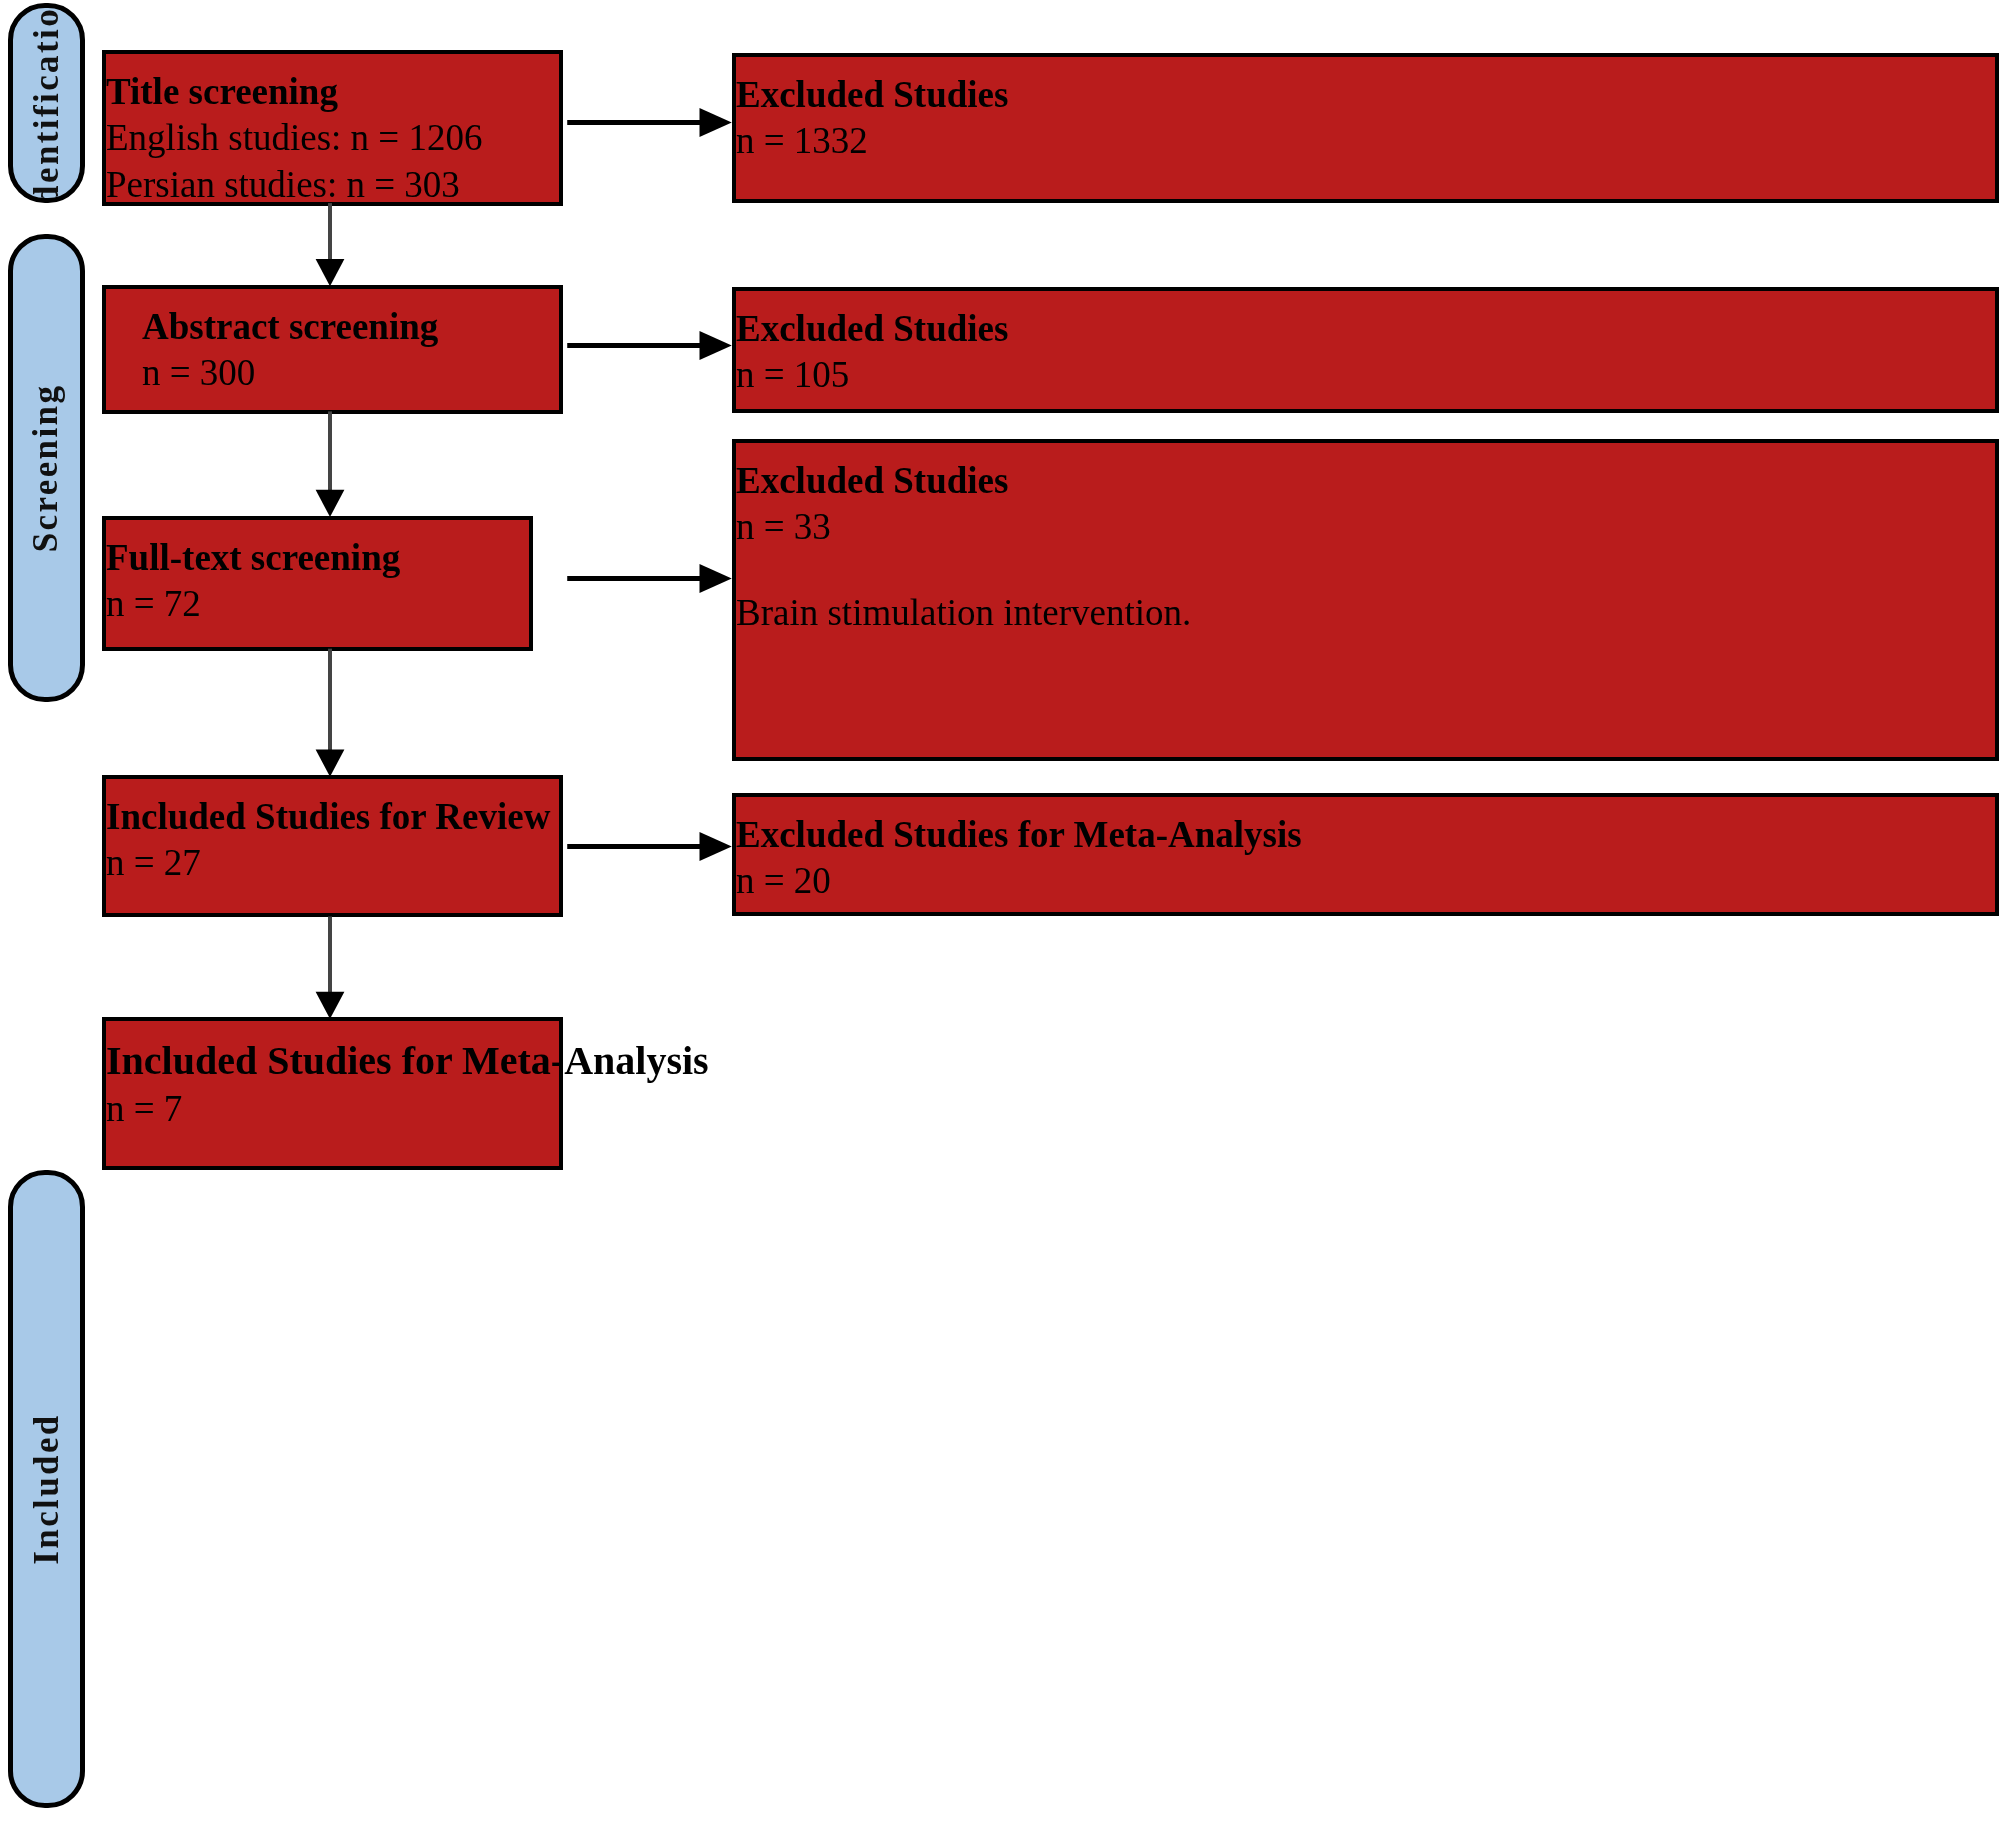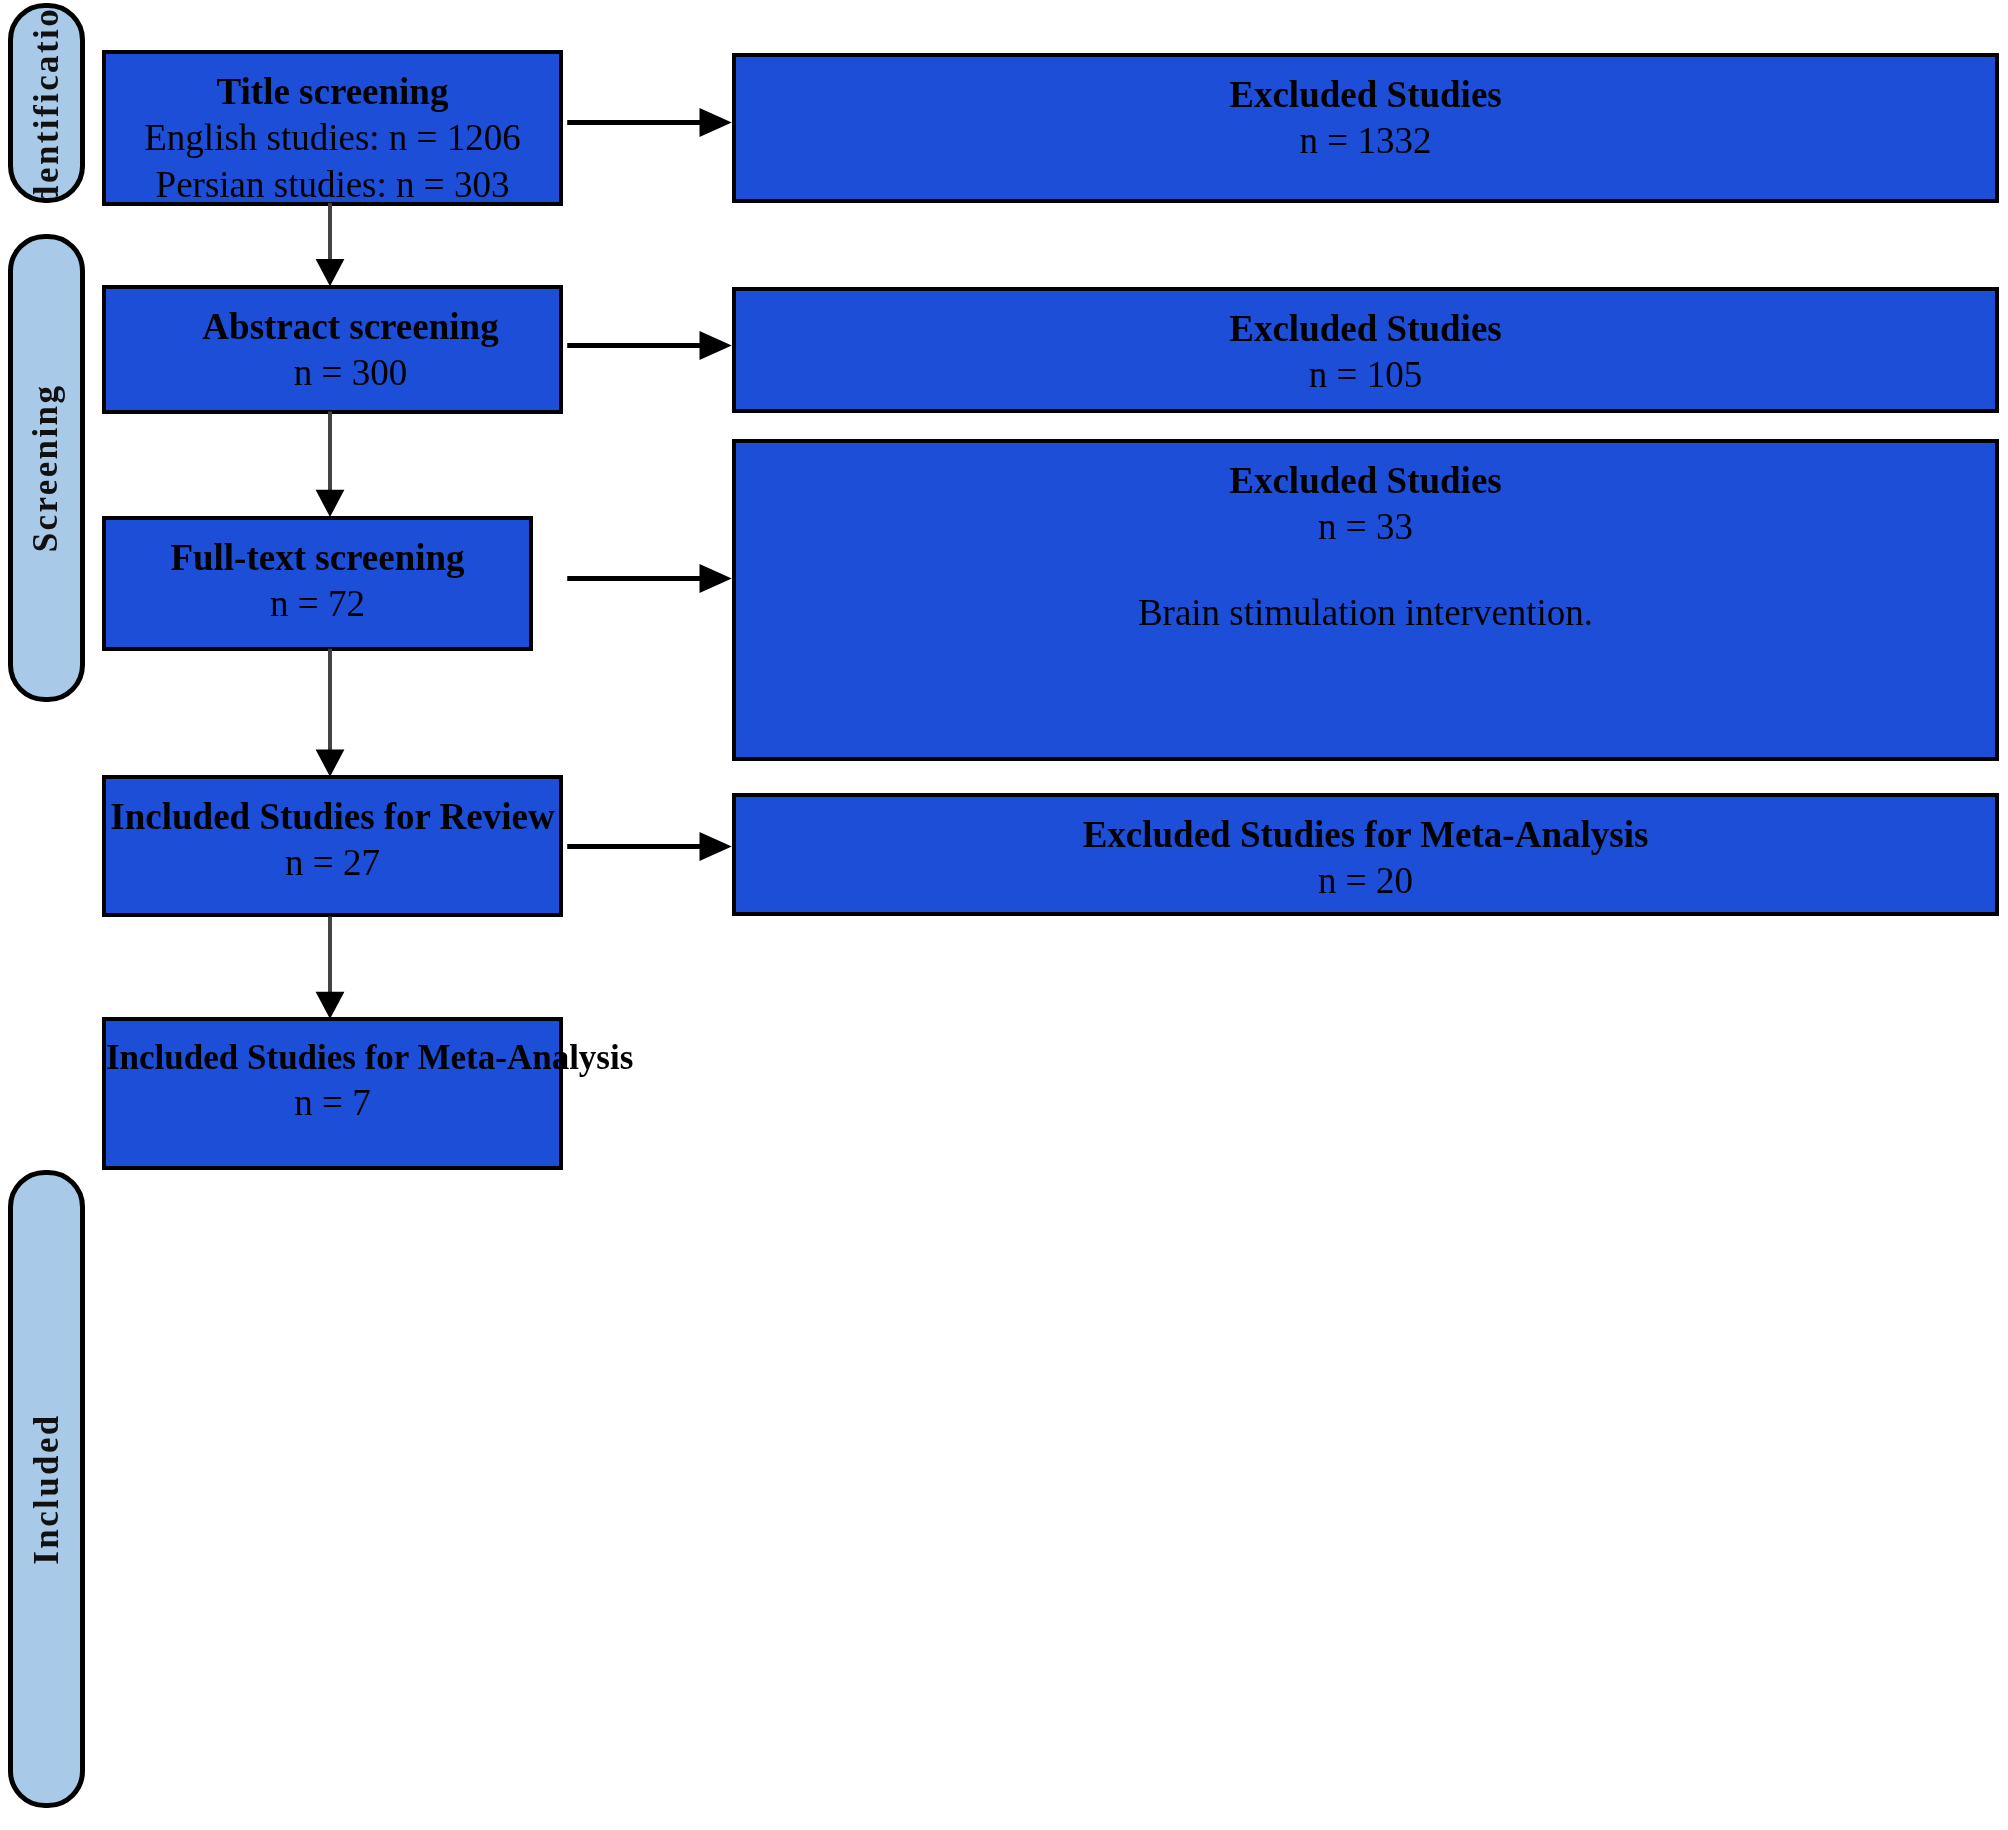--- a/index.html
+++ b/index.html
@@ -34,45 +34,44 @@
     font-weight: bold;
     font-size: 35px;
     letter-spacing: 2.4px;
     color: #111111;
     font-family: "Liberation Serif", "DejaVu Serif", serif;
   }
 
   
   .flow-box {
     position: absolute;
-    background: #1d4ed8;
+    background: #b91c1c;
     border: 4.8px solid #000000;
     padding-top: 14.5px;
-    text-align: center;
     font-size: 37px;
     line-height: 1.26;
     color: #000000;
   }
   .flow-box .bx-title {
     font-weight: bold;
     display: block;
     white-space: nowrap;
   }
   .flow-box .bx-line {
     display: block;
     white-space: nowrap;
     font-weight: normal;
   }
   .flow-box .bx-gap { display: block; height: 39px; }
   .flow-box .bx-reason {
     display: block;
     white-space: nowrap;
     font-weight: normal;
   }
-  .tight .bx-title { font-size: 35px; }
+  .tight .bx-title { font-size: 40px; }
 
   
   .conn { position: absolute; }
   .conn svg { display: block; overflow: visible; }
 </style>
 </head>
 <body>
 
 <div id="canvas">
 

